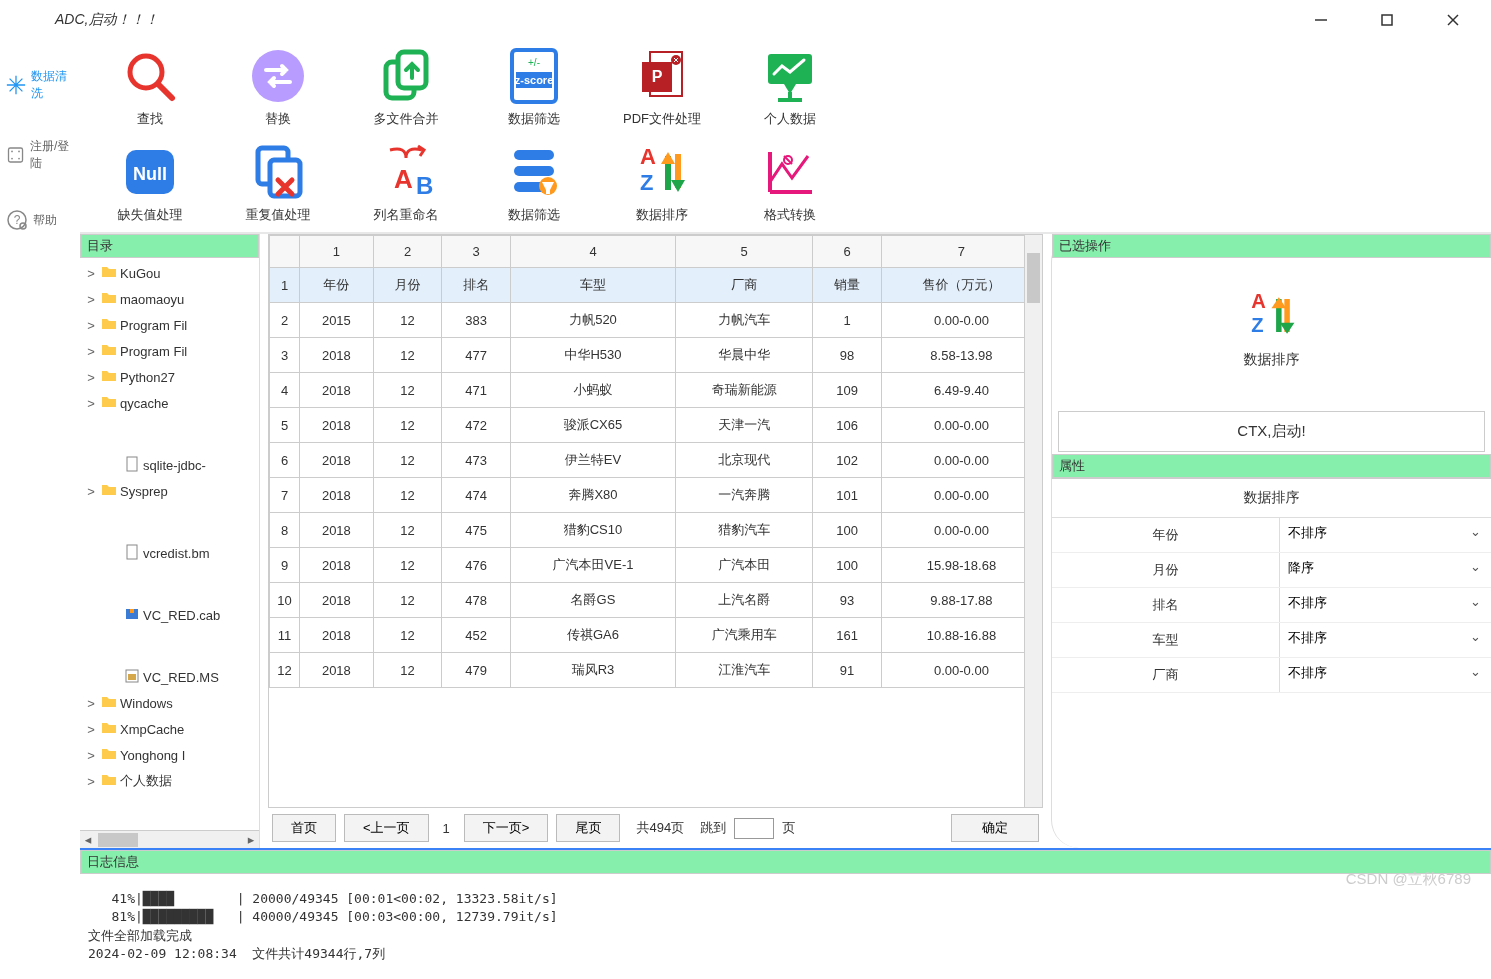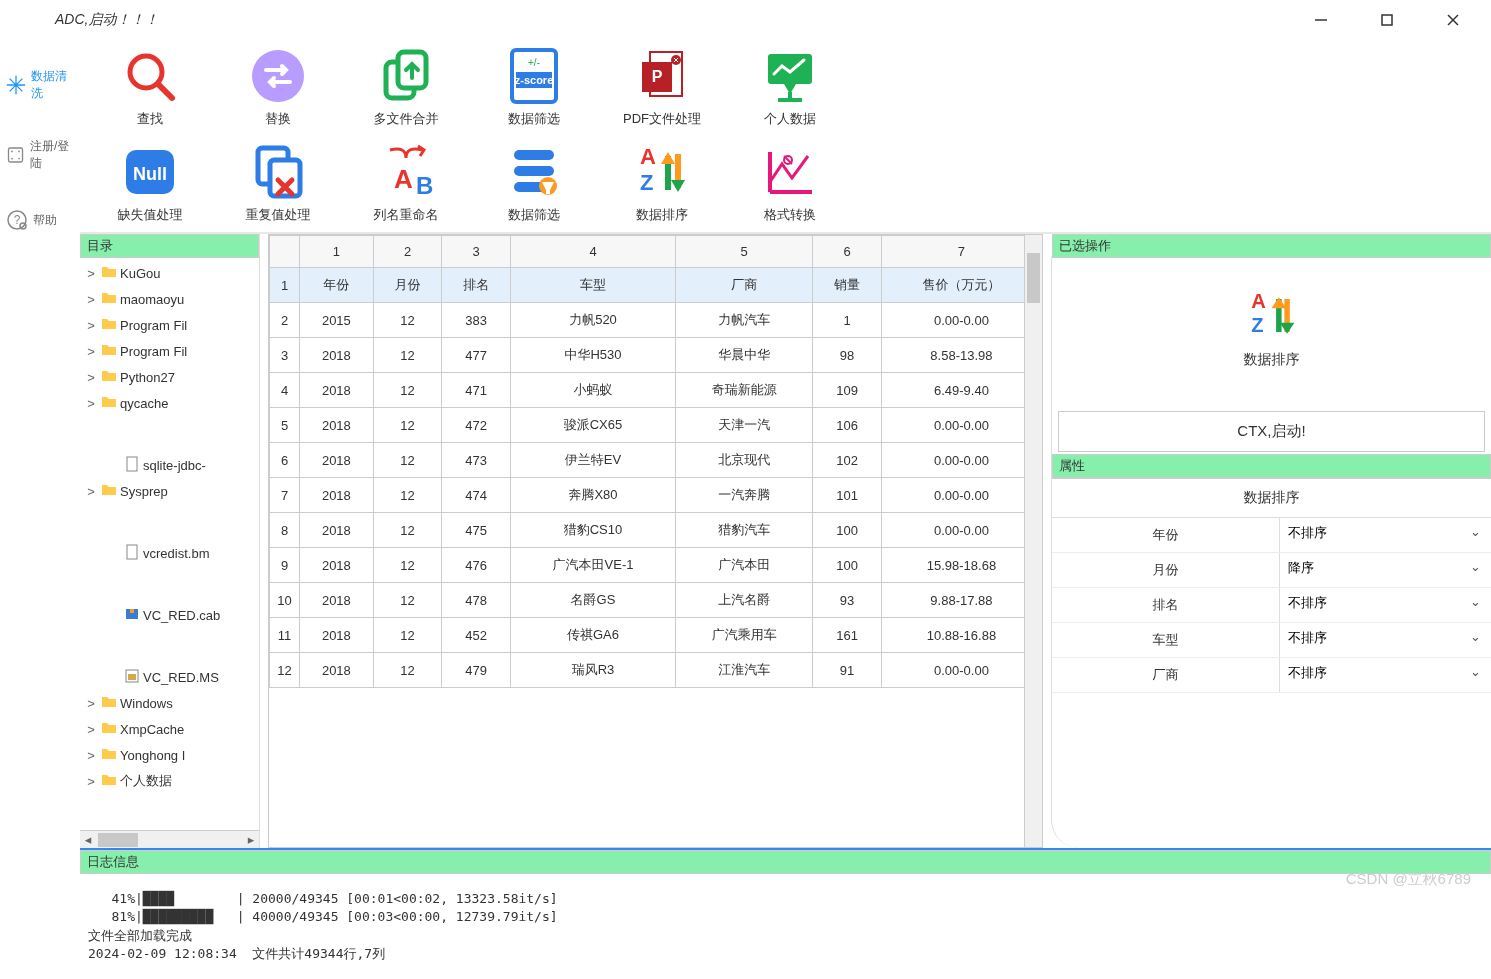--- a/index.html
+++ b/index.html
@@ -564,20 +564,32 @@
                     <td>瑞风R3</td>
                     <td>江淮汽车</td>
                     <td>91</td>
                     <td>0.00-0.00</td>
                   </tr>
                 </tbody>
               </table>
             <div class="rtscroll">
                 <div class="th"></div>
               </div>
+          </div>
+          <div class="pager">
+            <button>首页</button>
+            <button>&lt;上一页</button>
+            <span class="pn">1</span>
+            <button>下一页&gt;</button>
+            <button>尾页</button>
+            <span class="info">共494页</span>
+            <span>跳到</span>
+            <input style="">
+            <span>页</span>
+            <button style="margin-left:auto;padding:4px 30px">确定</button>
           </div>
         </div>
 
         <div class="rightpanel">
           <div class="panelheader">已选操作</div>
           <div class="selop">
             <svg class="big" viewBox="0 0 60 60">
               <text x="8" y="22" font-size="22" fill="#e7352e" font-weight="bold">A</text>
               <text x="8" y="48" font-size="22" fill="#2e7de7" font-weight="bold">Z</text>
               <path d="M38 48 L38 12" stroke="#1ea54a" stroke-width="6" fill="none"></path>

